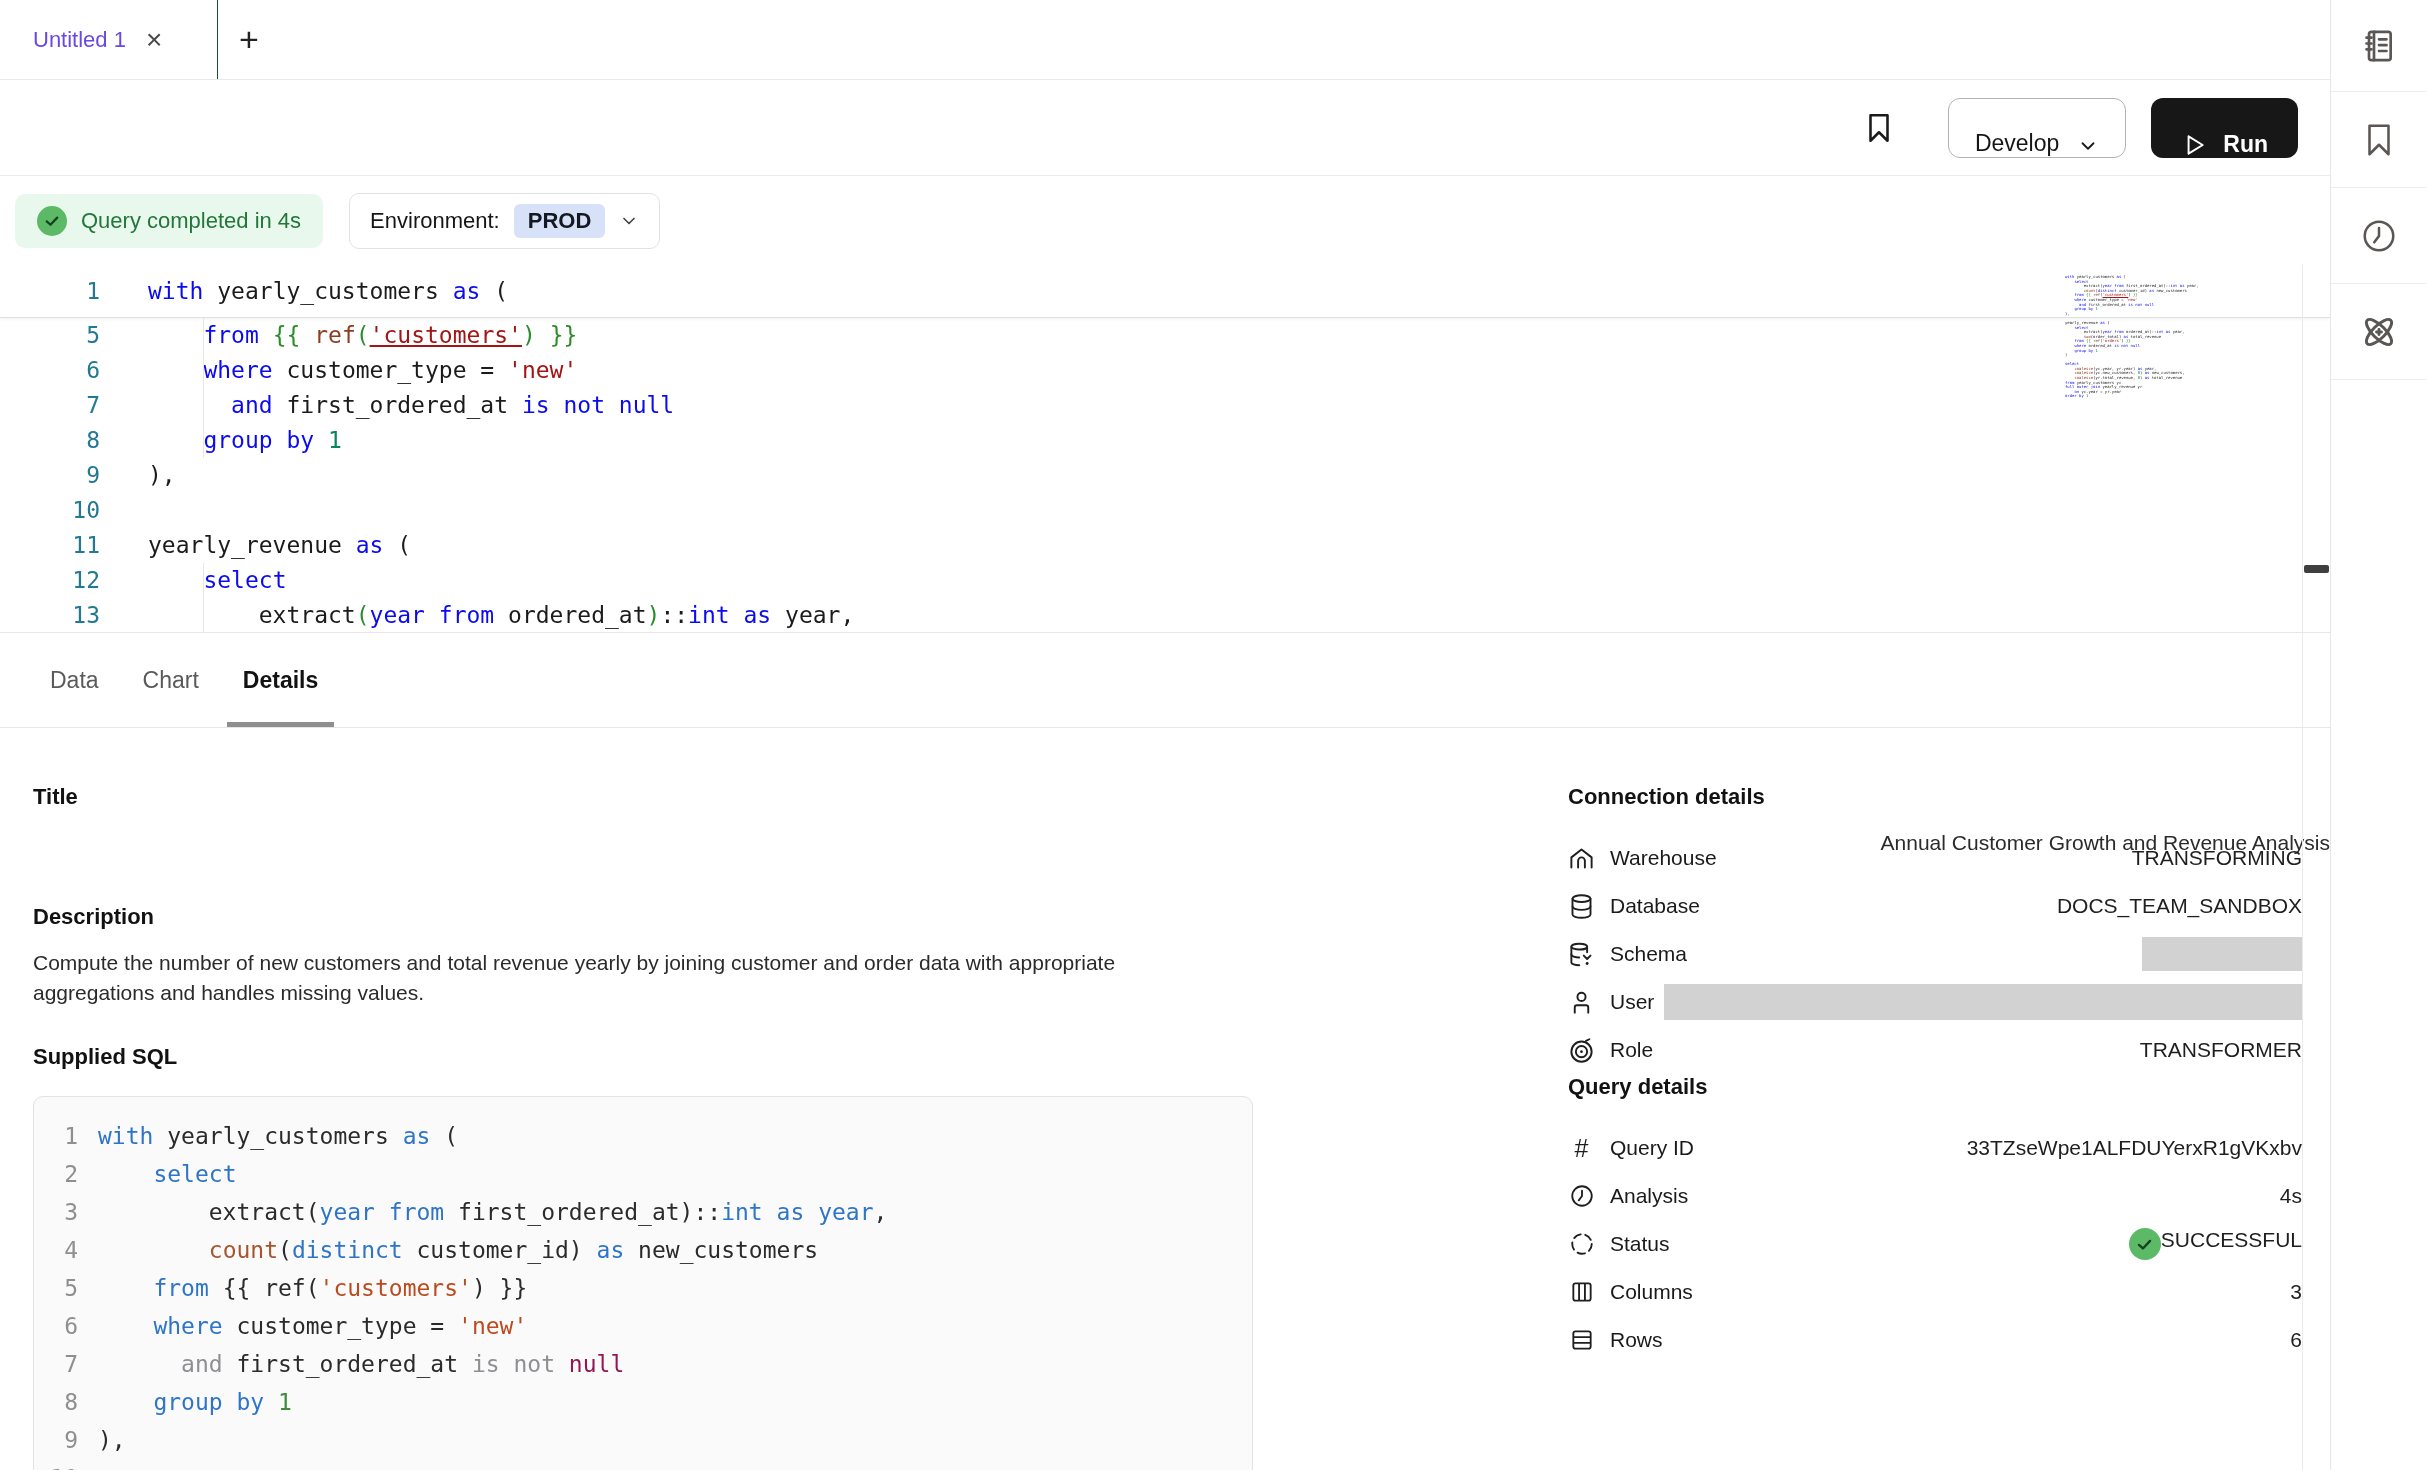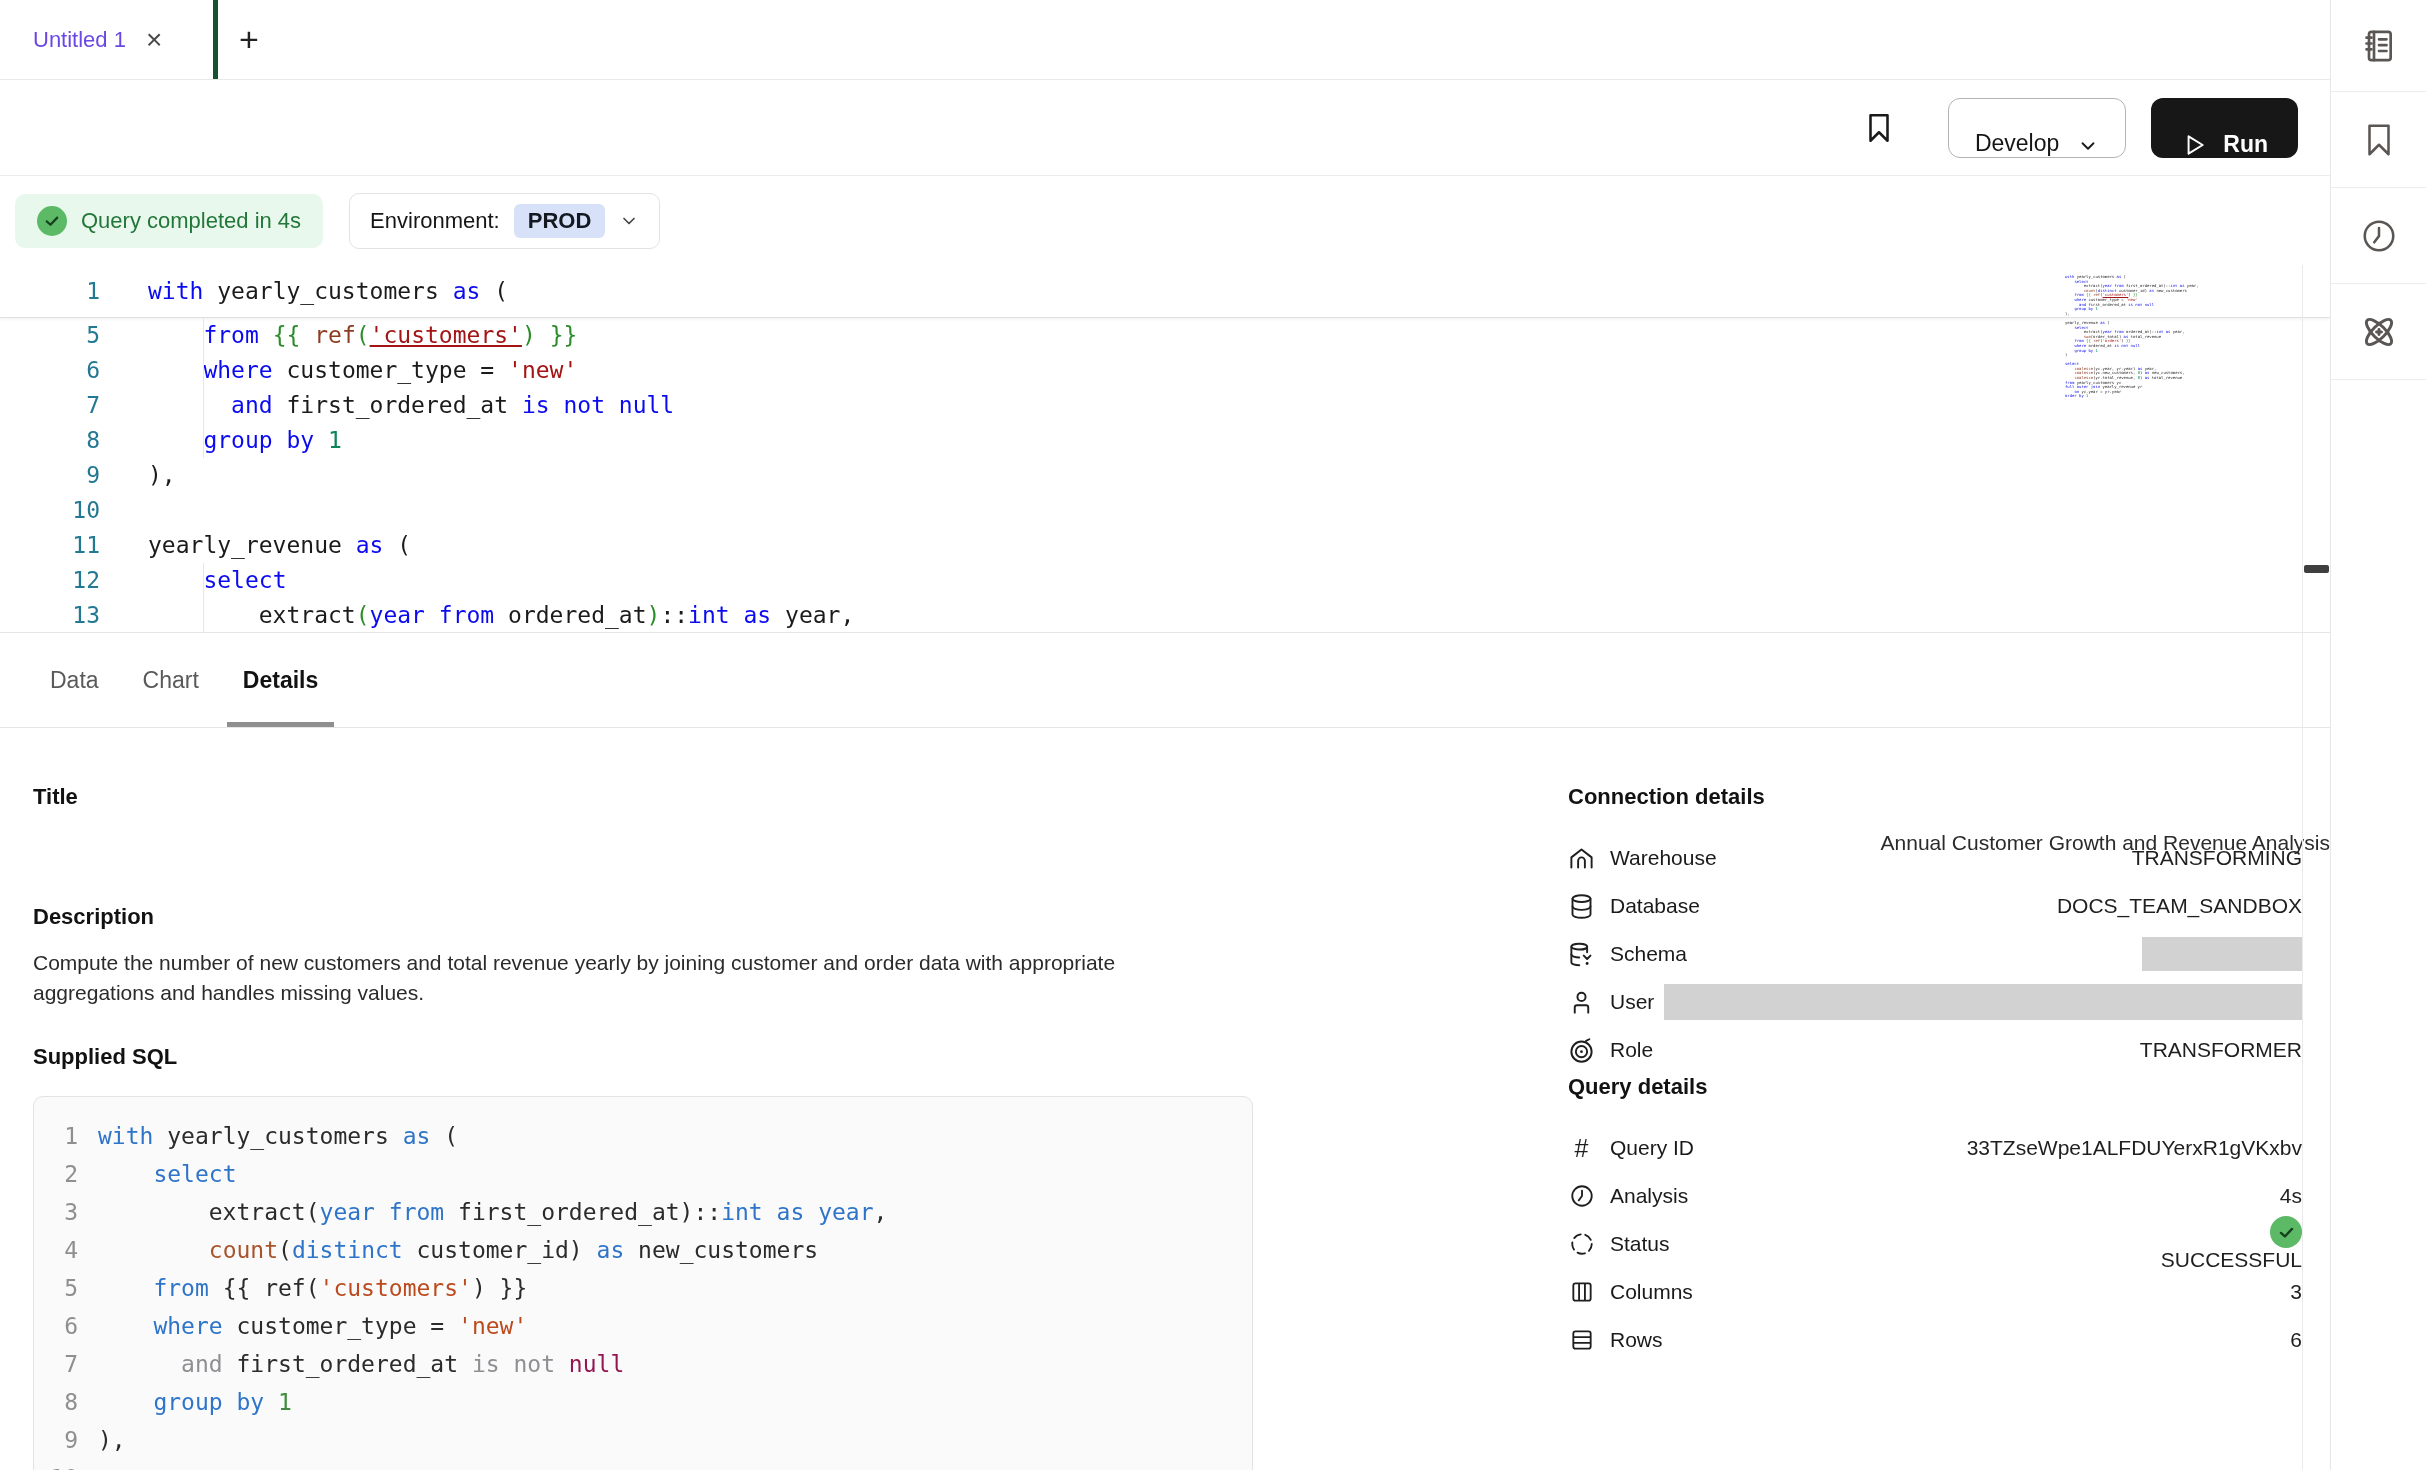--- a/index.html
+++ b/index.html
@@ -5,21 +5,21 @@
   * { box-sizing: border-box; margin: 0; padding: 0; }
   html,body { background:#fff; }
   .app {
     position: relative; width: 2426px; height: 1470px; overflow: hidden;
     background:#fff; font-family:"Liberation Sans", sans-serif; color:#1b1b1b;
   }
   .main { position:absolute; left:0; top:0; width:2330px; height:1470px; background:#fff; }
 
   
   .tabbar { height:80px; border-bottom:1px solid #e9e9e9; display:flex; align-items:stretch; }
-  .tab { width:218px; display:flex; align-items:center; padding-left:33px; border-right:5px solid #14532d; cursor:pointer; }
+  .tab { width:218px; display:flex; align-items:center; padding-left:33px; border-right:1px solid #14532d; cursor:pointer; }
   .tab-label { font-size:22px; color:#6a48e3; margin-right:20px; white-space:nowrap; }
   .tab-close { font-size:28px; color:#4a4a4a; line-height:1; }
   .newtab { width:62px; display:flex; align-items:center; justify-content:center; font-size:34px; font-weight:300; color:#222; }
 
   
   .toolbar { height:96px; border-bottom:1px solid #ececec; display:flex; align-items:center; justify-content:flex-end; padding-right:32px; }
   .icon-btn { background:none; border:none; display:flex; align-items:center; cursor:pointer; }
   .bookmark-btn { margin-right:52px; }
   .btn { display:flex; align-items:flex-end; cursor:pointer; font-family:"Liberation Sans",sans-serif; }
   .develop-btn { height:60px; padding:0 26px; border:1.5px solid #b3b3b3; border-radius:12px; background:#fff; font-size:23px; color:#161616; gap:18px; margin-right:25px; }
@@ -78,21 +78,21 @@
 
   .rightcol { position:absolute; left:1568px; top:56px; width:734px; }
   .rightcol h3 { margin-bottom:24px; }
   .drow { display:flex; align-items:center; height:48px; }
   .drow .dicon { width:27px; display:flex; align-items:center; justify-content:center; margin-right:15px; flex:none; color:#1f1f1f; }
   .drow .dlabel { font-size:21px; color:#1a1a1a; white-space:nowrap; }
   .drow .dvalue { margin-left:auto; font-size:21px; color:#1f1f1f; text-align:right; white-space:nowrap; }
   .redact { background:#d2d2d2; height:34px; width:160px; margin-left:auto; }
   .redact.wide { flex:1; height:36px; margin-left:10px; }
   .qd-head { margin-top:36px; }
-  .status-val { display:flex; align-items:flex-end; margin-left:auto;flex-direction:column; }
+  .status-val { display:flex; align-items:flex-start; margin-left:auto; }
   .status-val .check-circle { width:32px; height:32px; }
   .hashglyph { font-size:25px; color:#1f1f1f; }
 
   
   .sidebar { position:absolute; right:0; top:0; width:96px; height:1470px; border-left:1px solid #e7e7e7; background:#fff; }
   .scell { height:96px; border-bottom:1px solid #ededed; display:flex; align-items:center; justify-content:center; cursor:pointer; }
   .scell:first-child { height:92px; }
   svg { display:block; }
 </style>
 </head>

